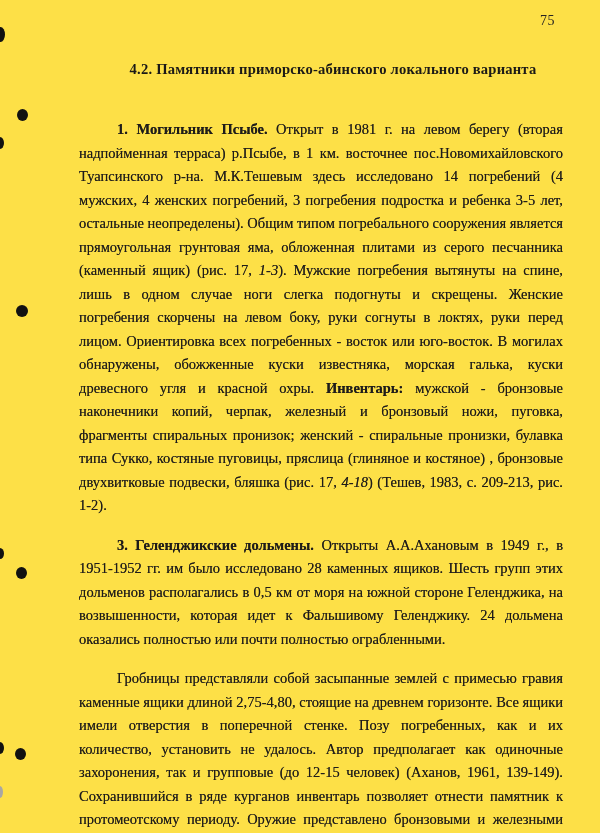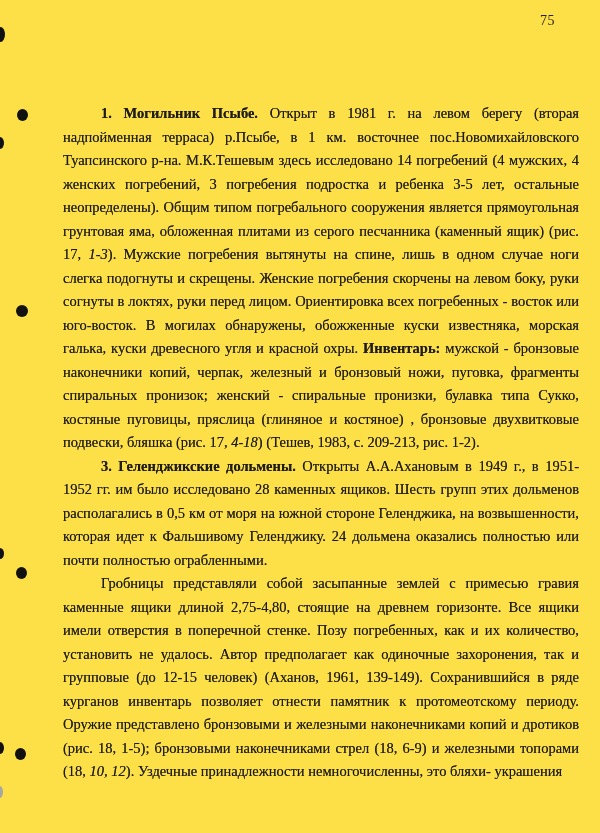--- a/index.html
+++ b/index.html
@@ -40,21 +40,21 @@
     position: absolute;
     top: 102px;
     left: 63px;
     width: 516px;
     font-size: 14.5px;
     line-height: 23.5px;
     text-align: justify;
     text-shadow: 0 0 0.5px rgba(35, 32, 30, 0.75);
   }
   .content p {
-    margin: 0;
+    margin: 16px;
     padding: 0;
     text-indent: 38px;
   }
   .seg-bold   { font-weight: bold; }
   .seg-italic { font-style: italic; }
   
   .mark {
     position: absolute;
     background: #111;
     border-radius: 50%;
@@ -71,20 +71,21 @@
   <div class="mark" style="left:-4px; top:137px; width:8px; height:12px;"></div>
   <div class="mark" style="left:16px; top:305px; width:12px; height:12px;"></div>
   <div class="mark" style="left:-4px; top:548px; width:8px; height:11px;"></div>
   <div class="mark" style="left:16px; top:567px; width:11px; height:12px;"></div>
   <div class="mark" style="left:-4px; top:742px; width:8px; height:12px;"></div>
   <div class="mark" style="left:15px; top:748px; width:11px; height:12px;"></div>
   <div class="mark mark-faint" style="left:-3px; top:786px; width:6px; height:12px;"></div>
 
   <div class="page-number">75</div>
 
+  <div class="section-heading">4.2. Памятники приморско-абинского локального варианта</div>
 
   <div class="content">
     <p><span class="seg-bold">1. Могильник Псыбе. </span><span class="seg-normal">Открыт в 1981 г. на левом берегу (вторая надпойменная терраса) р.Псыбе, в 1 км. восточнее пос.Новомихайловского Туапсинского р-на. М.К.Тешевым здесь исследовано 14 погребений (4 мужских, 4 женских погребений, 3 погребения подростка и ребенка 3-5 лет, остальные неопределены). Общим типом погребального сооружения является прямоугольная грунтовая яма, обложенная плитами из серого песчанника (каменный ящик) (рис. 17, </span><span class="seg-italic">1-3</span><span class="seg-normal">). Мужские погребения вытянуты на спине, лишь в одном случае ноги слегка подогнуты и скрещены. Женские погребения скорчены на левом боку, руки согнуты в локтях, руки перед лицом. Ориентировка всех погребенных - восток или юго-восток. В могилах обнаружены, обожженные куски известняка, морская галька, куски древесного угля и красной охры. </span><span class="seg-bold">Инвентарь:</span><span class="seg-normal"> мужской - бронзовые наконечники копий, черпак, железный и бронзовый ножи, пуговка, фрагменты спиральных пронизок; женский - спиральные пронизки, булавка типа Сукко, костяные пуговицы, пряслица (глиняное и костяное) , бронзовые двухвитковые подвески, бляшка (рис. 17, </span><span class="seg-italic">4-18</span><span class="seg-normal">) (Тешев, 1983, с. 209-213, рис. 1-2).</span></p>
     <p><span class="seg-bold">3. Геленджикские дольмены. </span><span class="seg-normal">Открыты А.А.Ахановым в 1949 г., в 1951-1952 гг. им было исследовано 28 каменных ящиков. Шесть групп этих дольменов располагались в 0,5 км от моря на южной стороне Геленджика, на возвышенности, которая идет к Фальшивому Геленджику. 24 дольмена оказались полностью или почти полностью ограбленными.</span></p>
     <p><span class="seg-normal">Гробницы представляли собой засыпанные землей с примесью гравия каменные ящики длиной 2,75-4,80, стоящие на древнем горизонте. Все ящики имели отверстия в поперечной стенке. Позу погребенных, как и их количество, установить не удалось. Автор предполагает как одиночные захоронения, так и групповые (до 12-15 человек) (Аханов, 1961, 139-149). Сохранившийся в ряде курганов инвентарь позволяет отнести памятник к протомеотскому периоду. Оружие представлено бронзовыми и железными наконечниками копий и дротиков (рис. 18, 1-5); бронзовыми наконечниками стрел (18, 6-9) и железными топорами (18, </span><span class="seg-italic">10, 12</span><span class="seg-normal">). Уздечные принадлежности немногочисленны, это бляхи- украшения</span></p>
   </div>
 
 </div>
 
 </body></html>

